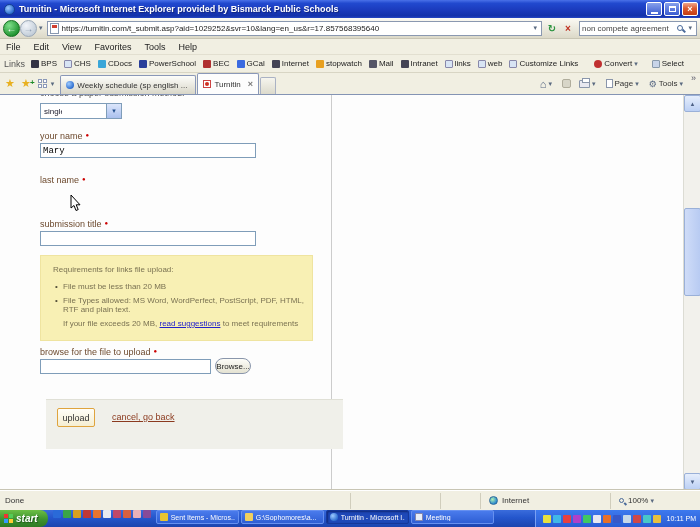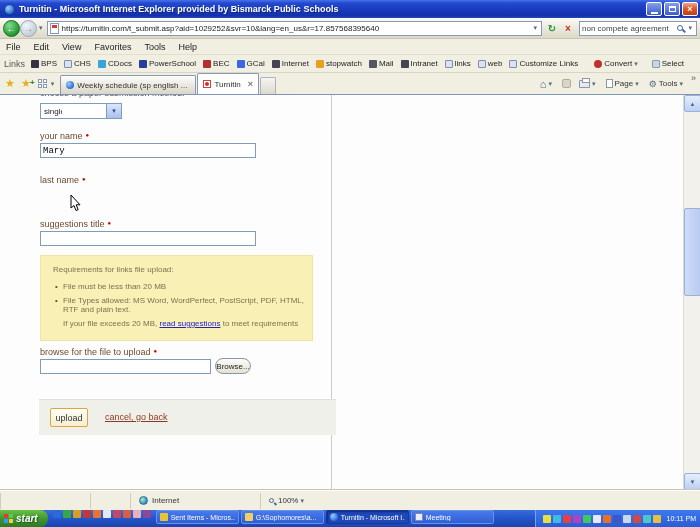--- a/index.html
+++ b/index.html
@@ -112,21 +112,21 @@
   .ybox .yb { position:relative; padding-left:10px; margin-bottom:5px; }
   .ybox .yb::before { content:"\2022"; position:absolute; left:2px; top:0; color:#55503a; }
   .ybox .ynote { padding-left:10px; margin-top:2px; }
   .ybox a { color:#2222cc; text-decoration:underline; }
 
   .filein { position:absolute; left:6px; top:264px; width:171px; height:15px; border:1px solid #7f9db9; background:#fff; }
   .browsebtn { position:absolute; left:181px; top:263px; width:36px; height:16px;
     background:linear-gradient(#fdfdf8,#e4e2d2); border:1px solid #8a96ab; border-radius:8px;
     font-size:8px; display:flex; align-items:center; justify-content:center; color:#222; }
 
-  .footerstrip { position:absolute; left:5px; top:304px; width:297px; height:36px; background:#f0f0ea;
+  .footerstrip { position:absolute; left:12px; top:304px; width:297px; height:50px; background:#f0f0ea;
     border-top:1px solid #e0e0d6; }
   .uploadbtn { position:absolute; left:11px; top:8px; width:38px; height:19px;
     background:linear-gradient(#fffef8,#f5eed2); border:1px solid #dfa43e; border-radius:2px;
     font-size:9px; display:flex; align-items:center; justify-content:center; color:#333; }
   .cancellink { position:absolute; left:66px; top:12px; font-size:9px; color:#8b3a1f; text-decoration:underline; }
 
   
   .vscroll { position:absolute; right:0; top:0; width:17px; height:395px; background:#f2f1ec; border-left:1px solid #dcdcd4; }
   .sbtn { position:absolute; left:0; width:17px; height:17px; background:linear-gradient(#e6eefc,#bcd0f4);
     border:1px solid #9ab0d8; border-radius:2px; display:flex; align-items:center; justify-content:center;
@@ -337,21 +337,21 @@
       <div class="xpselect">
         <span class="seltext">single file upload</span>
         <span class="selarrow">▾</span>
       </div>
 
       <div class="flabel" style="top:36px;">your name</div>
       <input class="tinput" style="top: 48px; font-family: Liberation Mono, monospace;" value="Mary">
 
       <div class="flabel" style="top:80px;">last name</div>
 
-      <div class="flabel" style="top:124px;">suggestions title</div>
+      <div class="flabel" style="top:124px;">submission title</div>
       <input class="tinput" style="top: 136px;" value="">
 
       <div class="ybox">
         <div class="ytitle">Requirements for links file upload:</div>
         <div class="yb">File must be less than 20 MB</div>
         <div class="yb">File Types allowed: MS Word, WordPerfect, PostScript, PDF, HTML, RTF and plain text.</div>
         <div class="ynote"><span>If your file exceeds 20 MB, </span><a href="#">read suggestions</a><span> to meet requirements</span></div>
       </div>
 
       <div class="flabel" style="top:252px;">browse for the file to upload</div>
@@ -369,20 +369,21 @@
       <span class="sthumb"></span>
       <span class="sbtn down">▼</span>
     </div>
 
     <svg class="cursor" viewBox="0 0 12 18">
       <polygon points="1,0 1,13 4,10.5 6,15.5 8.2,14.6 6.2,9.8 10,9.8" fill="#fff" stroke="#000" stroke-width="1"></polygon>
     </svg>
   </div>
 
   <div class="statusbar">
+    <span class="done">Done</span>
     <span class="spanel" style="width:90px;"></span>
     <span class="spanel" style="width:40px;"></span>
     <span class="spanel" style="width:130px;">
       <span class="globe"></span>
       <span>Internet</span>
     </span>
     <span class="spanel" style="width:90px;">
       <span class="zoommag"></span>
       <span>100%</span>
       <span class="smallchev">▾</span>

